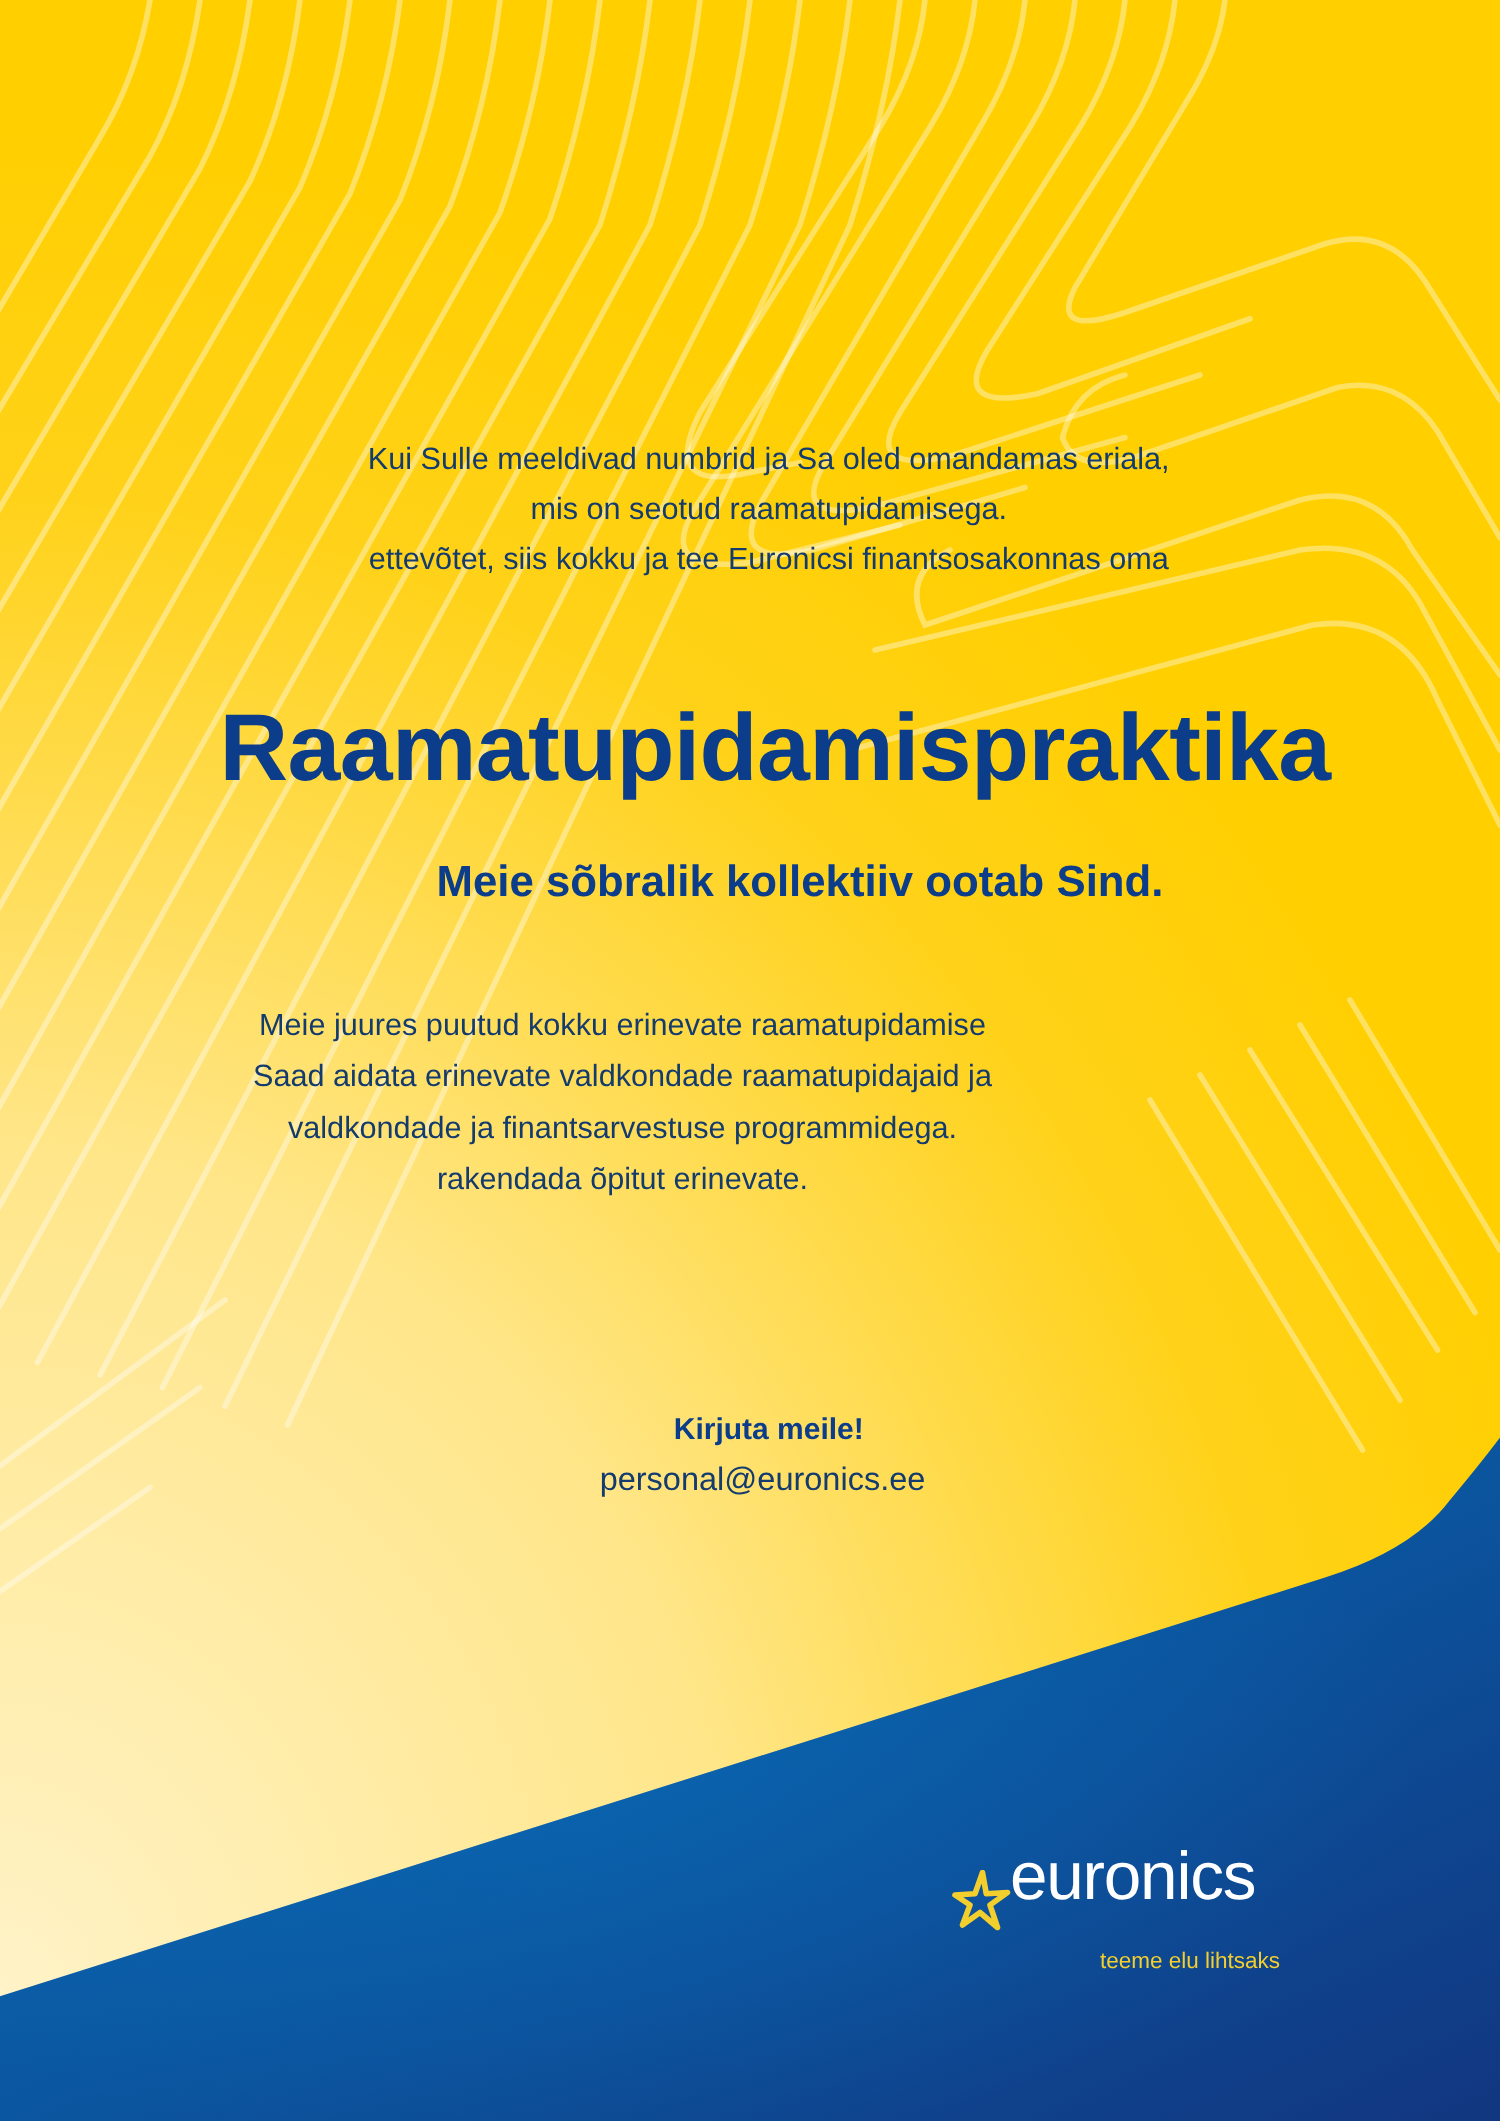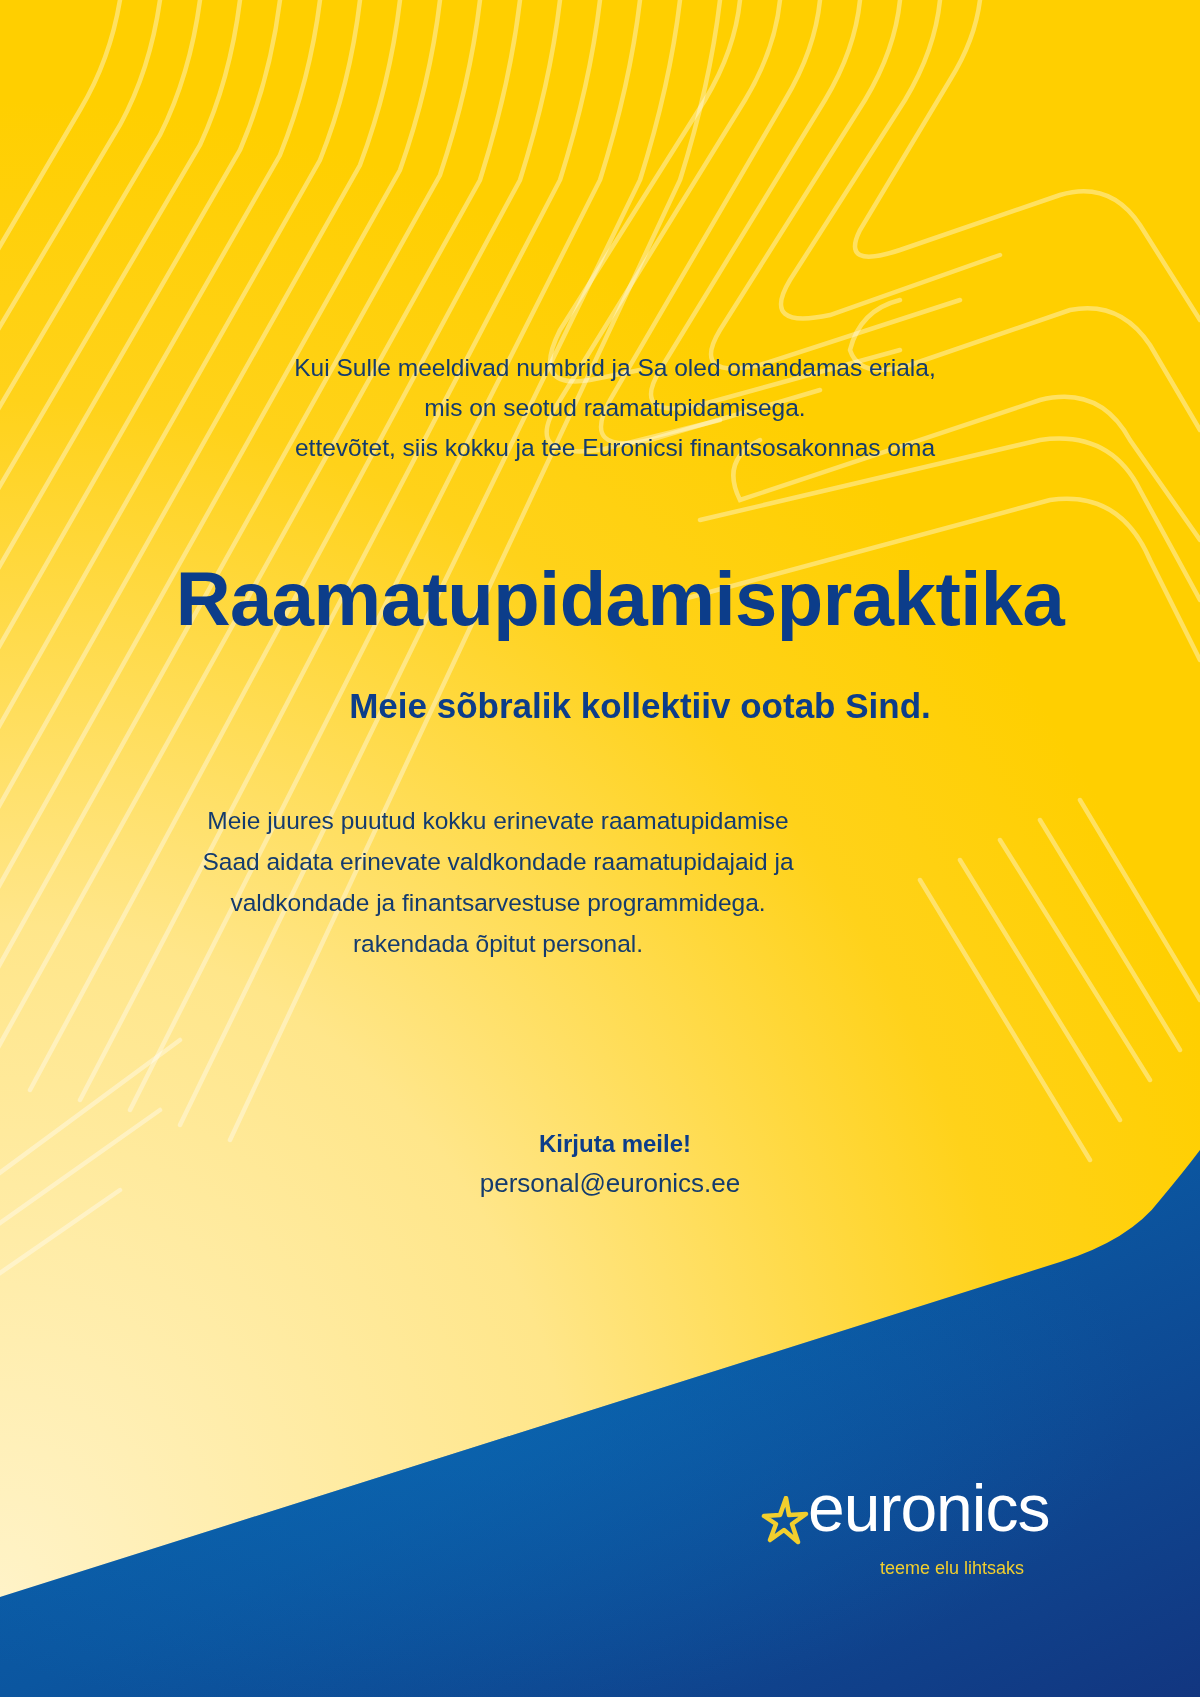--- a/index.html
+++ b/index.html
@@ -11,21 +11,21 @@
   .content { position:absolute; left:0; top:0; width:1200px; text-align:center; color:#0f3a7c; }
   .intro { position:absolute; top:348px; left:0; width:1200px; font-size:24.5px; line-height:40px; color:#143b6e;padding-left:15px; }
   .intro div { white-space:nowrap; }
   .title { position:absolute; top:555px; left:0; width:1240px; font-size:76px; font-weight:bold;
            color:#0c3d8a; letter-spacing:-0.5px; white-space:nowrap; }
   .subtitle { position:absolute; top:686px; left:0; width:1200px; font-size:35px; font-weight:bold; color:#0c3d8a;padding-left:40px; }
   .body-text { position:absolute; top:800px; left:0; width:996px; font-size:24.5px; line-height:41px; color:#143b6e; }
   .cta { position:absolute; top:1130px; left:0; width:1230px; font-size:24px; font-weight:bold; color:#0c3d8a; }
   .email { position:absolute; top:1168px; left:0; width:1220px; font-size:26px; color:#143b6e; }
   .logo { position:absolute; left:760px; top:1480px; width:400px; height:110px; }
-  .logo-word { position:absolute; left:48px; top:-10px; font-size:66px; color:#ffffff; letter-spacing:-1px; white-space:nowrap;text-align:right; }
+  .logo-word { position:absolute; left:48px; top:-10px; font-size:54px; color:#ffffff; letter-spacing:-1px; white-space:nowrap;text-align:right; }
   .logo-star { position:absolute; left:0; top:16px; width:50px; height:50px; }
   .tagline { position:absolute; left:120px; top:78px; font-size:18px; color:#f2cf2d; white-space:nowrap; }
 </style>
 </head>
 <body>
 
 <div class="poster">
 
   <svg class="bg-svg" width="1200" height="1697" viewBox="0 0 1200 1697">
     <defs>
@@ -92,21 +92,21 @@
       <div>ettevõtet, siis kokku ja tee Euronicsi finantsosakonnas oma</div>
     </div>
 
     <div class="title">Raamatupidamispraktika</div>
     <div class="subtitle">Meie sõbralik kollektiiv ootab Sind.</div>
 
     <div class="body-text">
       <div>Meie juures puutud kokku erinevate raamatupidamise</div>
       <div>Saad aidata erinevate valdkondade raamatupidajaid ja</div>
       <div>valdkondade ja finantsarvestuse programmidega.</div>
-      <div>rakendada õpitut personal.</div>
+      <div>rakendada õpitut erinevate.</div>
     </div>
 
     <div class="cta">Kirjuta meile!</div>
     <div class="email">personal@euronics.ee</div>
   </div>
 
   <div class="logo">
     <svg class="logo-star" viewBox="0 0 50 50">
       <path d="M 26 2 L 29 19 L 46 18 L 32 28 L 38 46 L 24 34 L 10 44 L 16 28 L 4 20 L 20 19 Z" fill="none" stroke="#f2cf2d" stroke-width="4.5" stroke-linejoin="round"></path>
     </svg>

